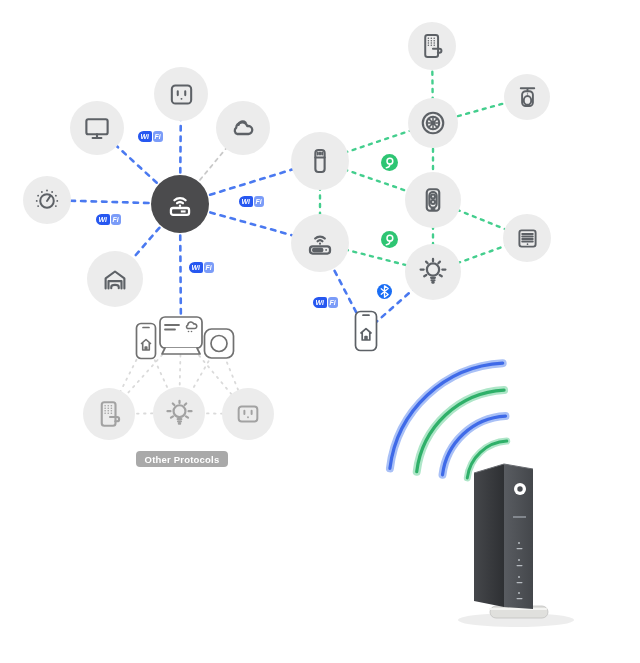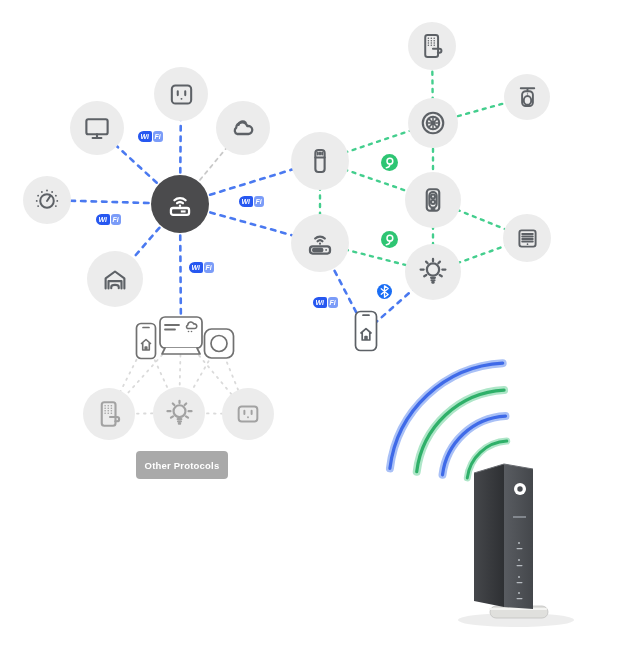--- a/index.html
+++ b/index.html
@@ -37,21 +37,21 @@
   }
   .thread-badge{
     position:absolute;width:17px;height:17px;border-radius:50%;background:#2ec573;
     display:flex;align-items:center;justify-content:center;
   }
   .bt-badge{
     position:absolute;width:15px;height:15px;border-radius:50%;background:#1a6ef5;
     display:flex;align-items:center;justify-content:center;
   }
   .pill{
-    position:absolute;left:136px;top:451px;width:92px;height:28px;background:#a9a9a9;
+    position:absolute;left:136px;top:451px;width:92px;height:16px;background:#a9a9a9;
     border-radius:4px;color:#ffffff;font-size:9.5px;font-weight:bold;letter-spacing:.2px;
     display:flex;align-items:center;justify-content:center;
   }
   .waves,.router{position:absolute;}
 </style>
 </head>
 <body>
 
 <div id="stage">
 

